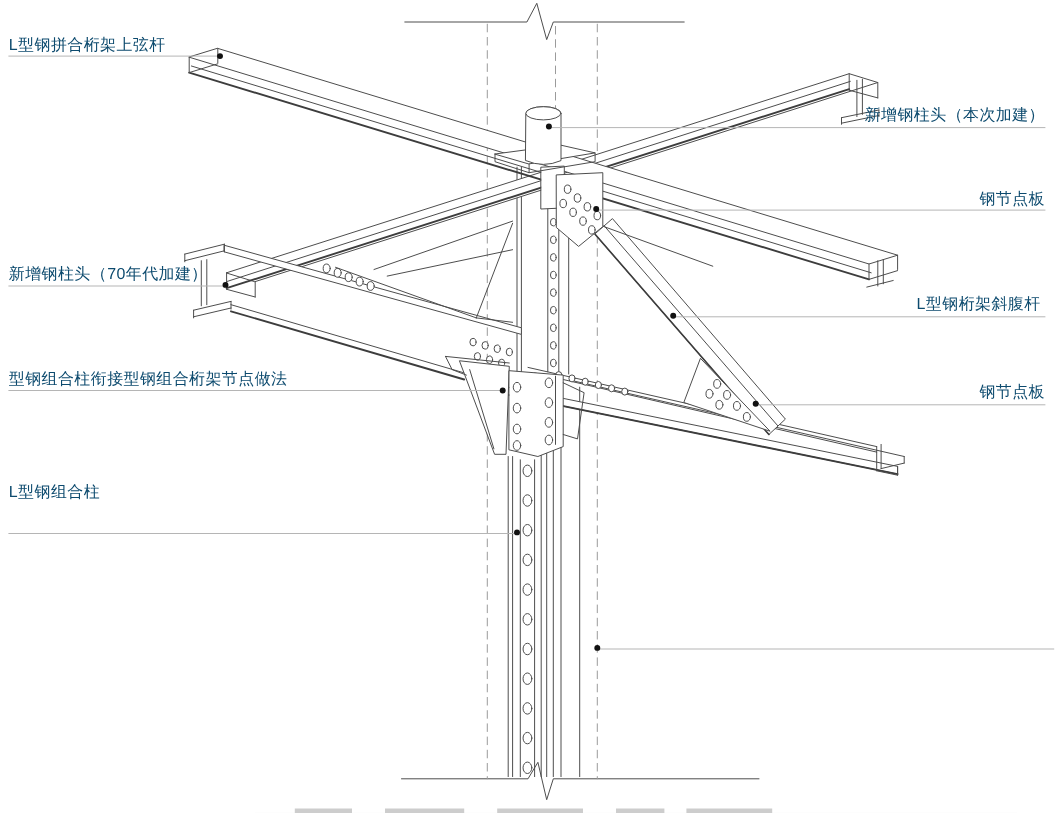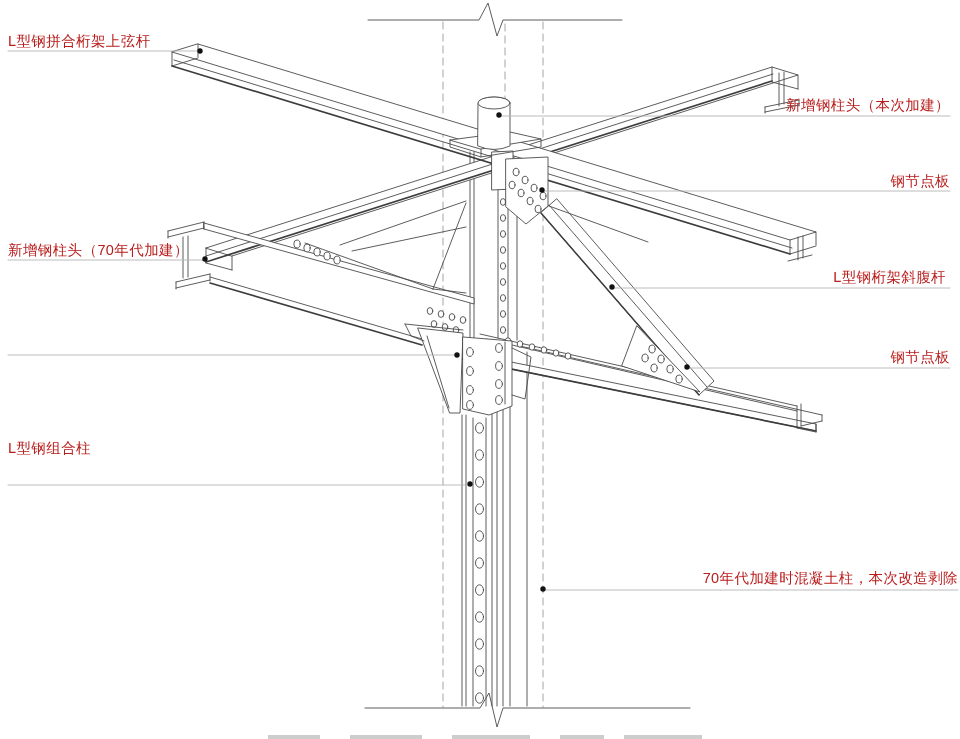--- a/index.html
+++ b/index.html
@@ -2,21 +2,21 @@
 <html><head>
 <meta charset="utf-8">
 <style>
   html,body{margin:0;padding:0;background:#e9e9e9;}
   #stage{
     position:relative;width:960px;height:739px;background:#ffffff;
     font-family:"Liberation Sans","DejaVu Sans",sans-serif;overflow:hidden;
   }
   #drawing{position:absolute;left:0;top:0;}
   .lbl{
-    position:absolute;font-size:14.5px;line-height:1.15;color:#b91c1c;
+    position:absolute;font-size:14.5px;line-height:1.15;color:#0c4a6e;
     letter-spacing:.4px;white-space:nowrap;
   }
   .lbl.right{text-align:center;}
 </style>
 </head>
 <body>
 
 <div id="stage">
 
   <svg id="drawing" width="960" height="739" viewBox="0 0 960 739" fill="none" stroke="#4b4b4b" stroke-width="0.9" stroke-linecap="round">
@@ -220,21 +220,21 @@
       <circle cx="499" cy="115" r="2.7"></circle>
       <circle cx="542" cy="190" r="2.7"></circle>
       <circle cx="612" cy="287" r="2.7"></circle>
       <circle cx="687" cy="367" r="2.7"></circle>
       <circle cx="543" cy="589" r="2.7"></circle>
     </g>
   </svg>
 
   <div class="lbl" style="left:8px;top:33px">L型钢拼合桁架上弦杆</div>
   <div class="lbl" style="left:8px;top:242px">新增钢柱头（70年代加建）</div>
+  <div class="lbl" style="left:8px;top:337px">型钢组合柱衔接型钢组合桁架节点做法</div>
   <div class="lbl" style="left:8px;top:440px">L型钢组合柱</div>
 
   <div class="lbl right" style="right:10px;top:97px">新增钢柱头（本次加建）</div>
   <div class="lbl right" style="right:10px;top:173px">钢节点板</div>
   <div class="lbl right" style="right:14px;top:269px">L型钢桁架斜腹杆</div>
   <div class="lbl right" style="right:10px;top:349px">钢节点板</div>
-  <div class="lbl right" style="right:2px;top:570px">70年代加建时混凝土柱，本次改造剥除</div>
 
 </div>
 
 </body></html>

